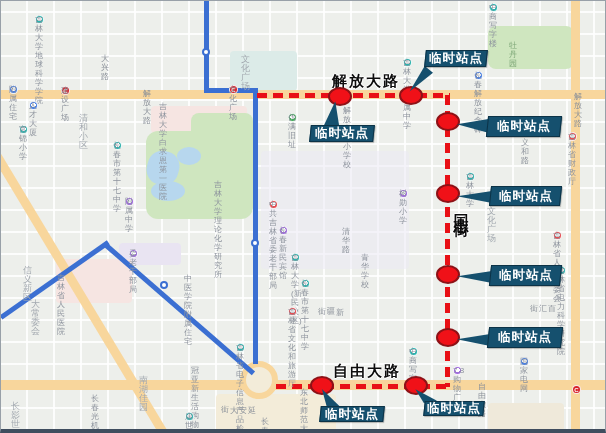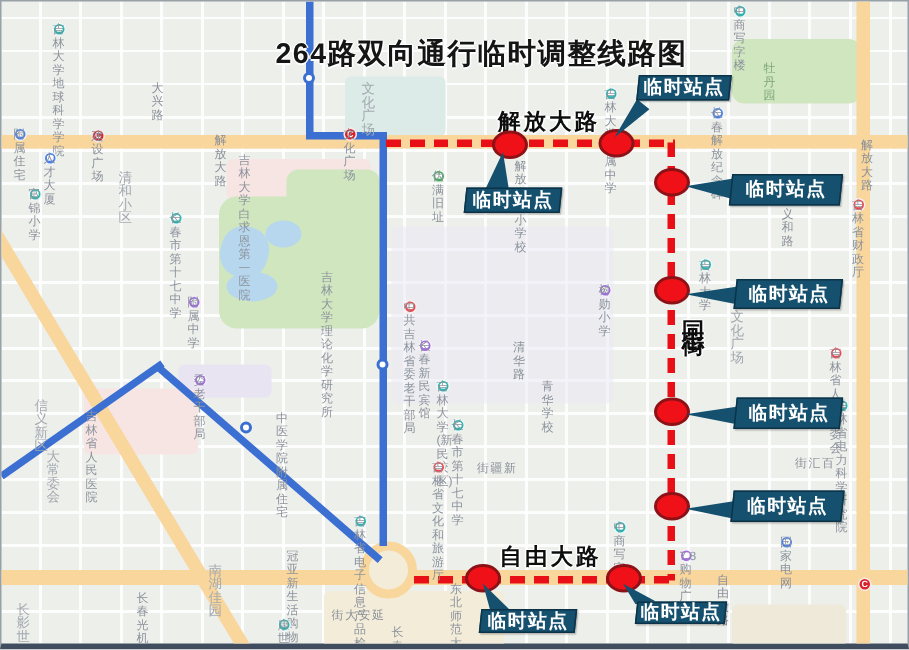--- a/index.html
+++ b/index.html
@@ -221,14 +221,13 @@
       <div class="cbox" style="left: 319px; top: 405px; width: 64px; height: 16px;">
         <span>临时站点</span>
       </div>
       <div class="sdot" style="left: 403px; top: 374.5px;"></div>
       <div class="ctri" style="left: 412px; top: 387px; width: 24px; height: 15px; clip-path: polygon(10% 8%, 45% 100%, 100% 85%);"></div>
       <div class="cbox" style="left: 423px; top: 400px; width: 60px; height: 15px;">
         <span>临时站点</span>
       </div>
     </div>
 
-  <div id="title">264路双向通行临时调整线路图</div>
 </div>
 
 </body></html>

